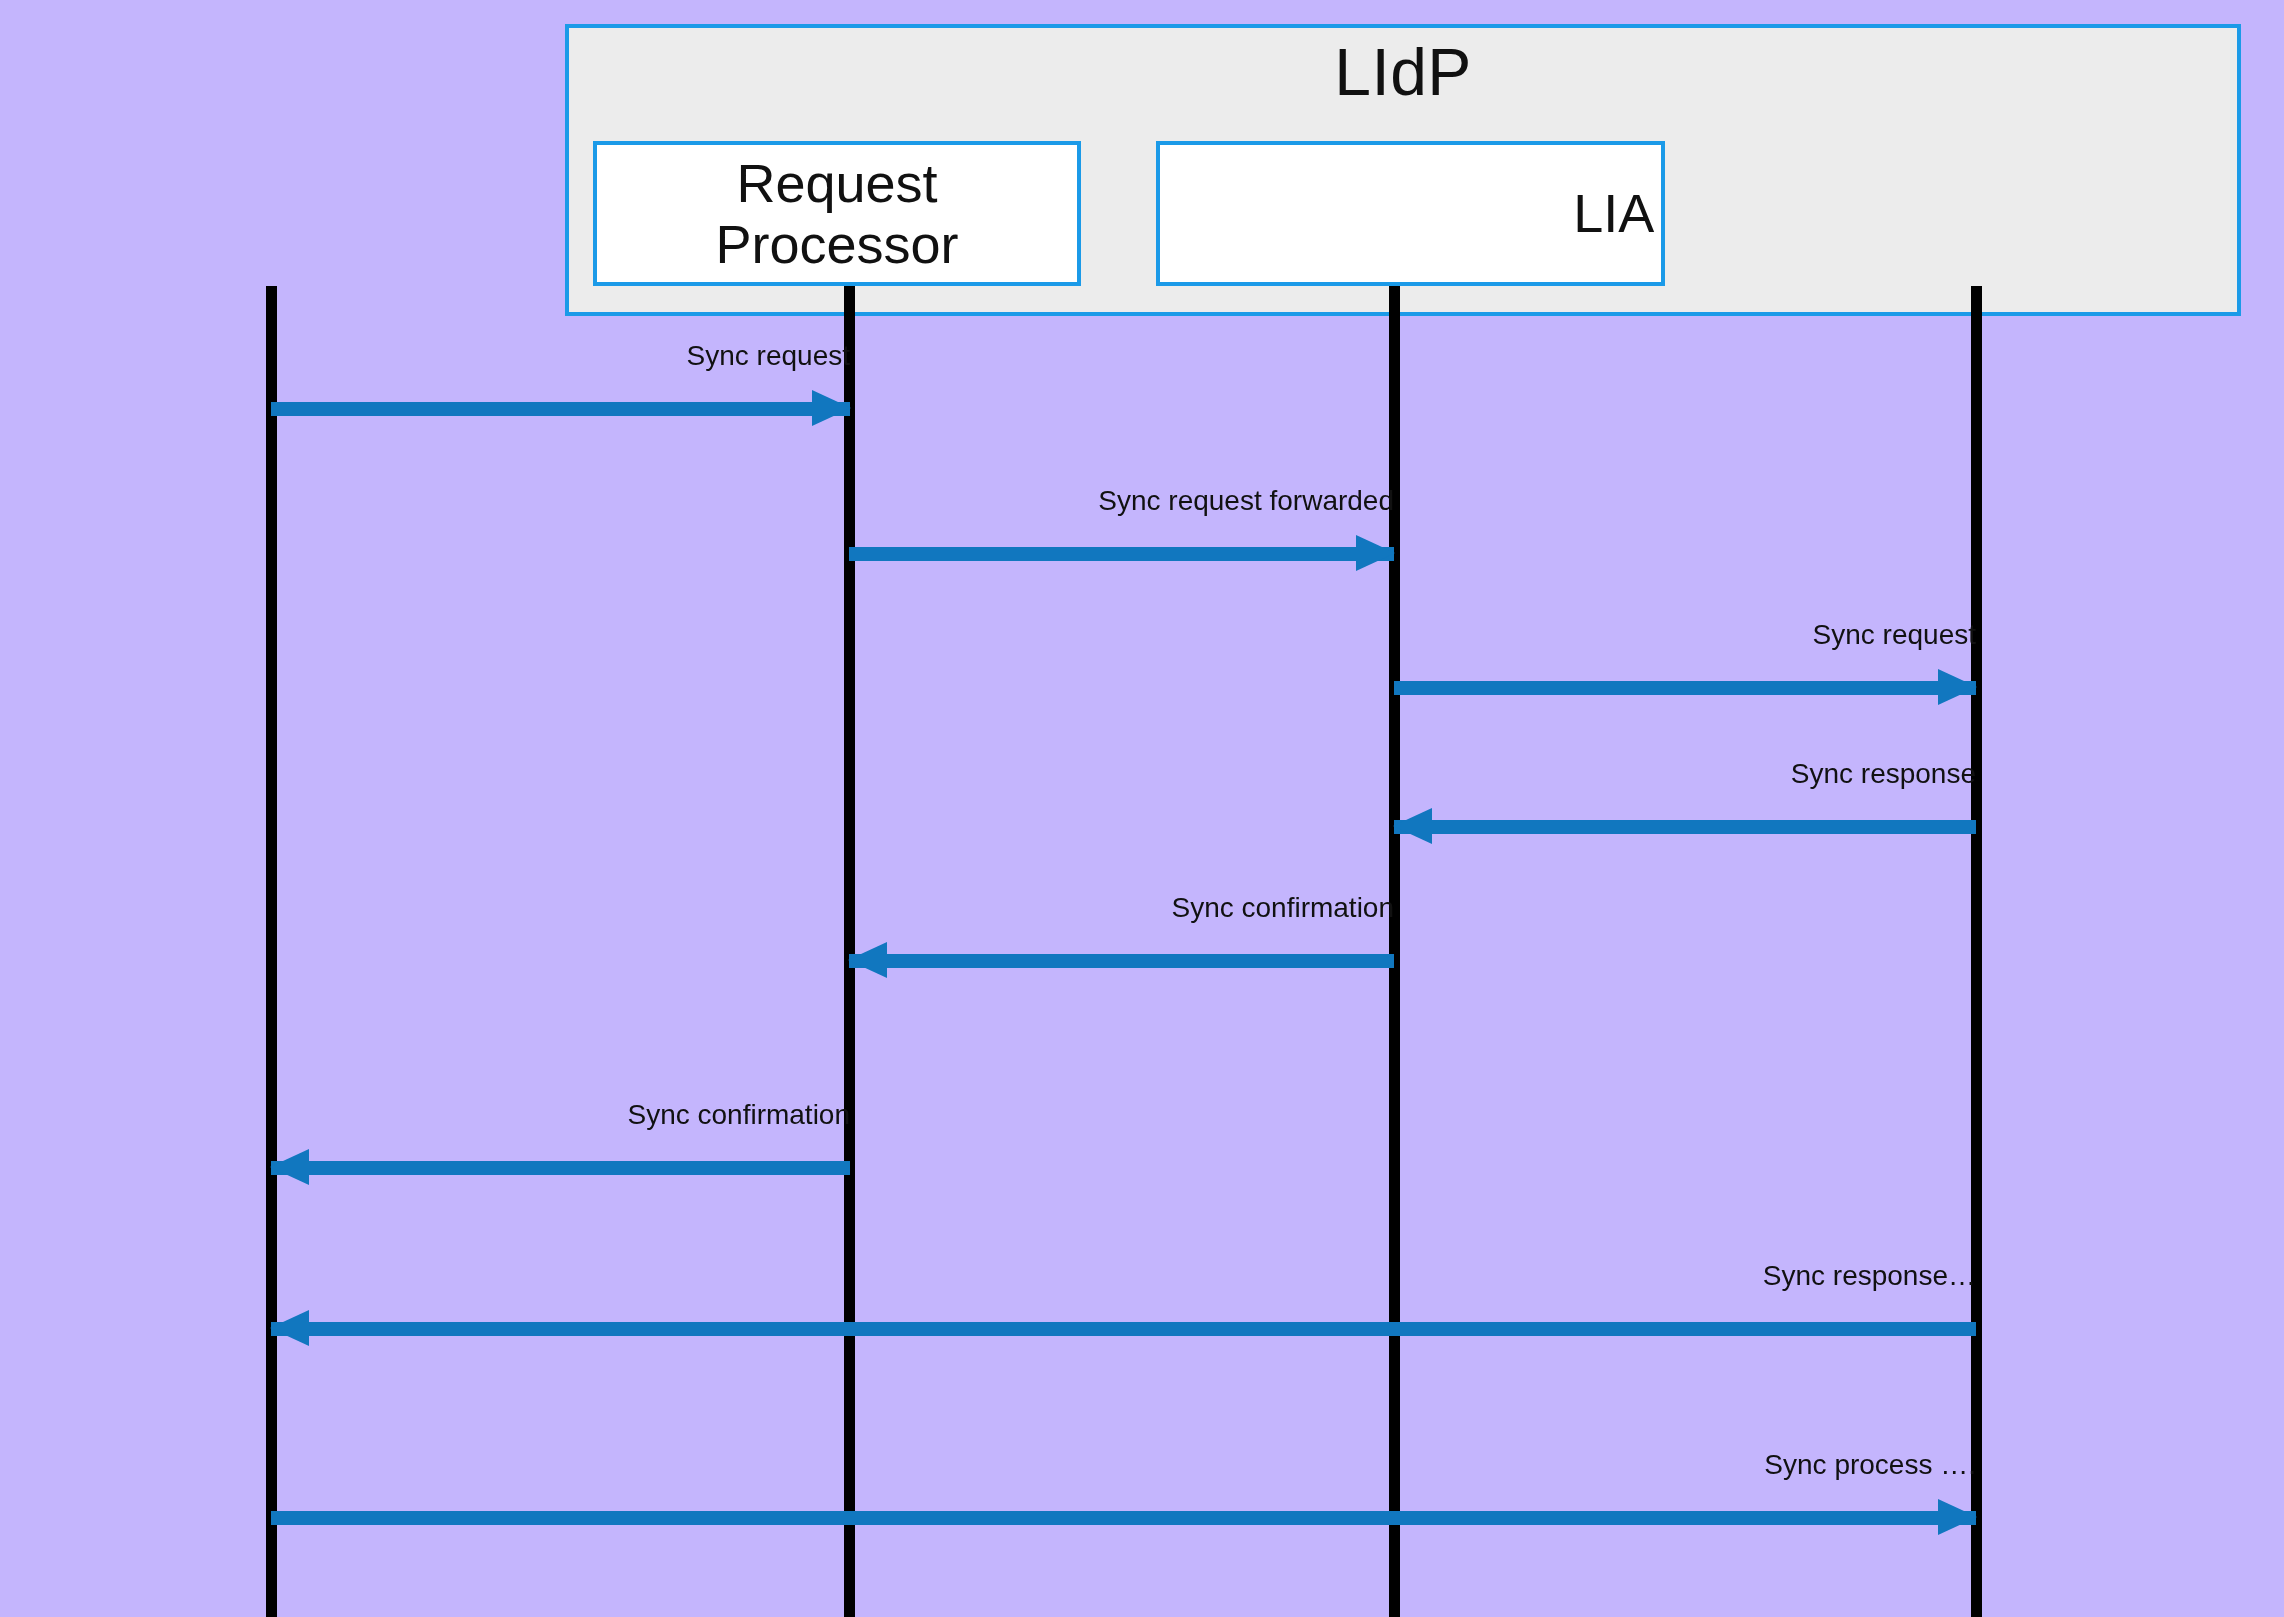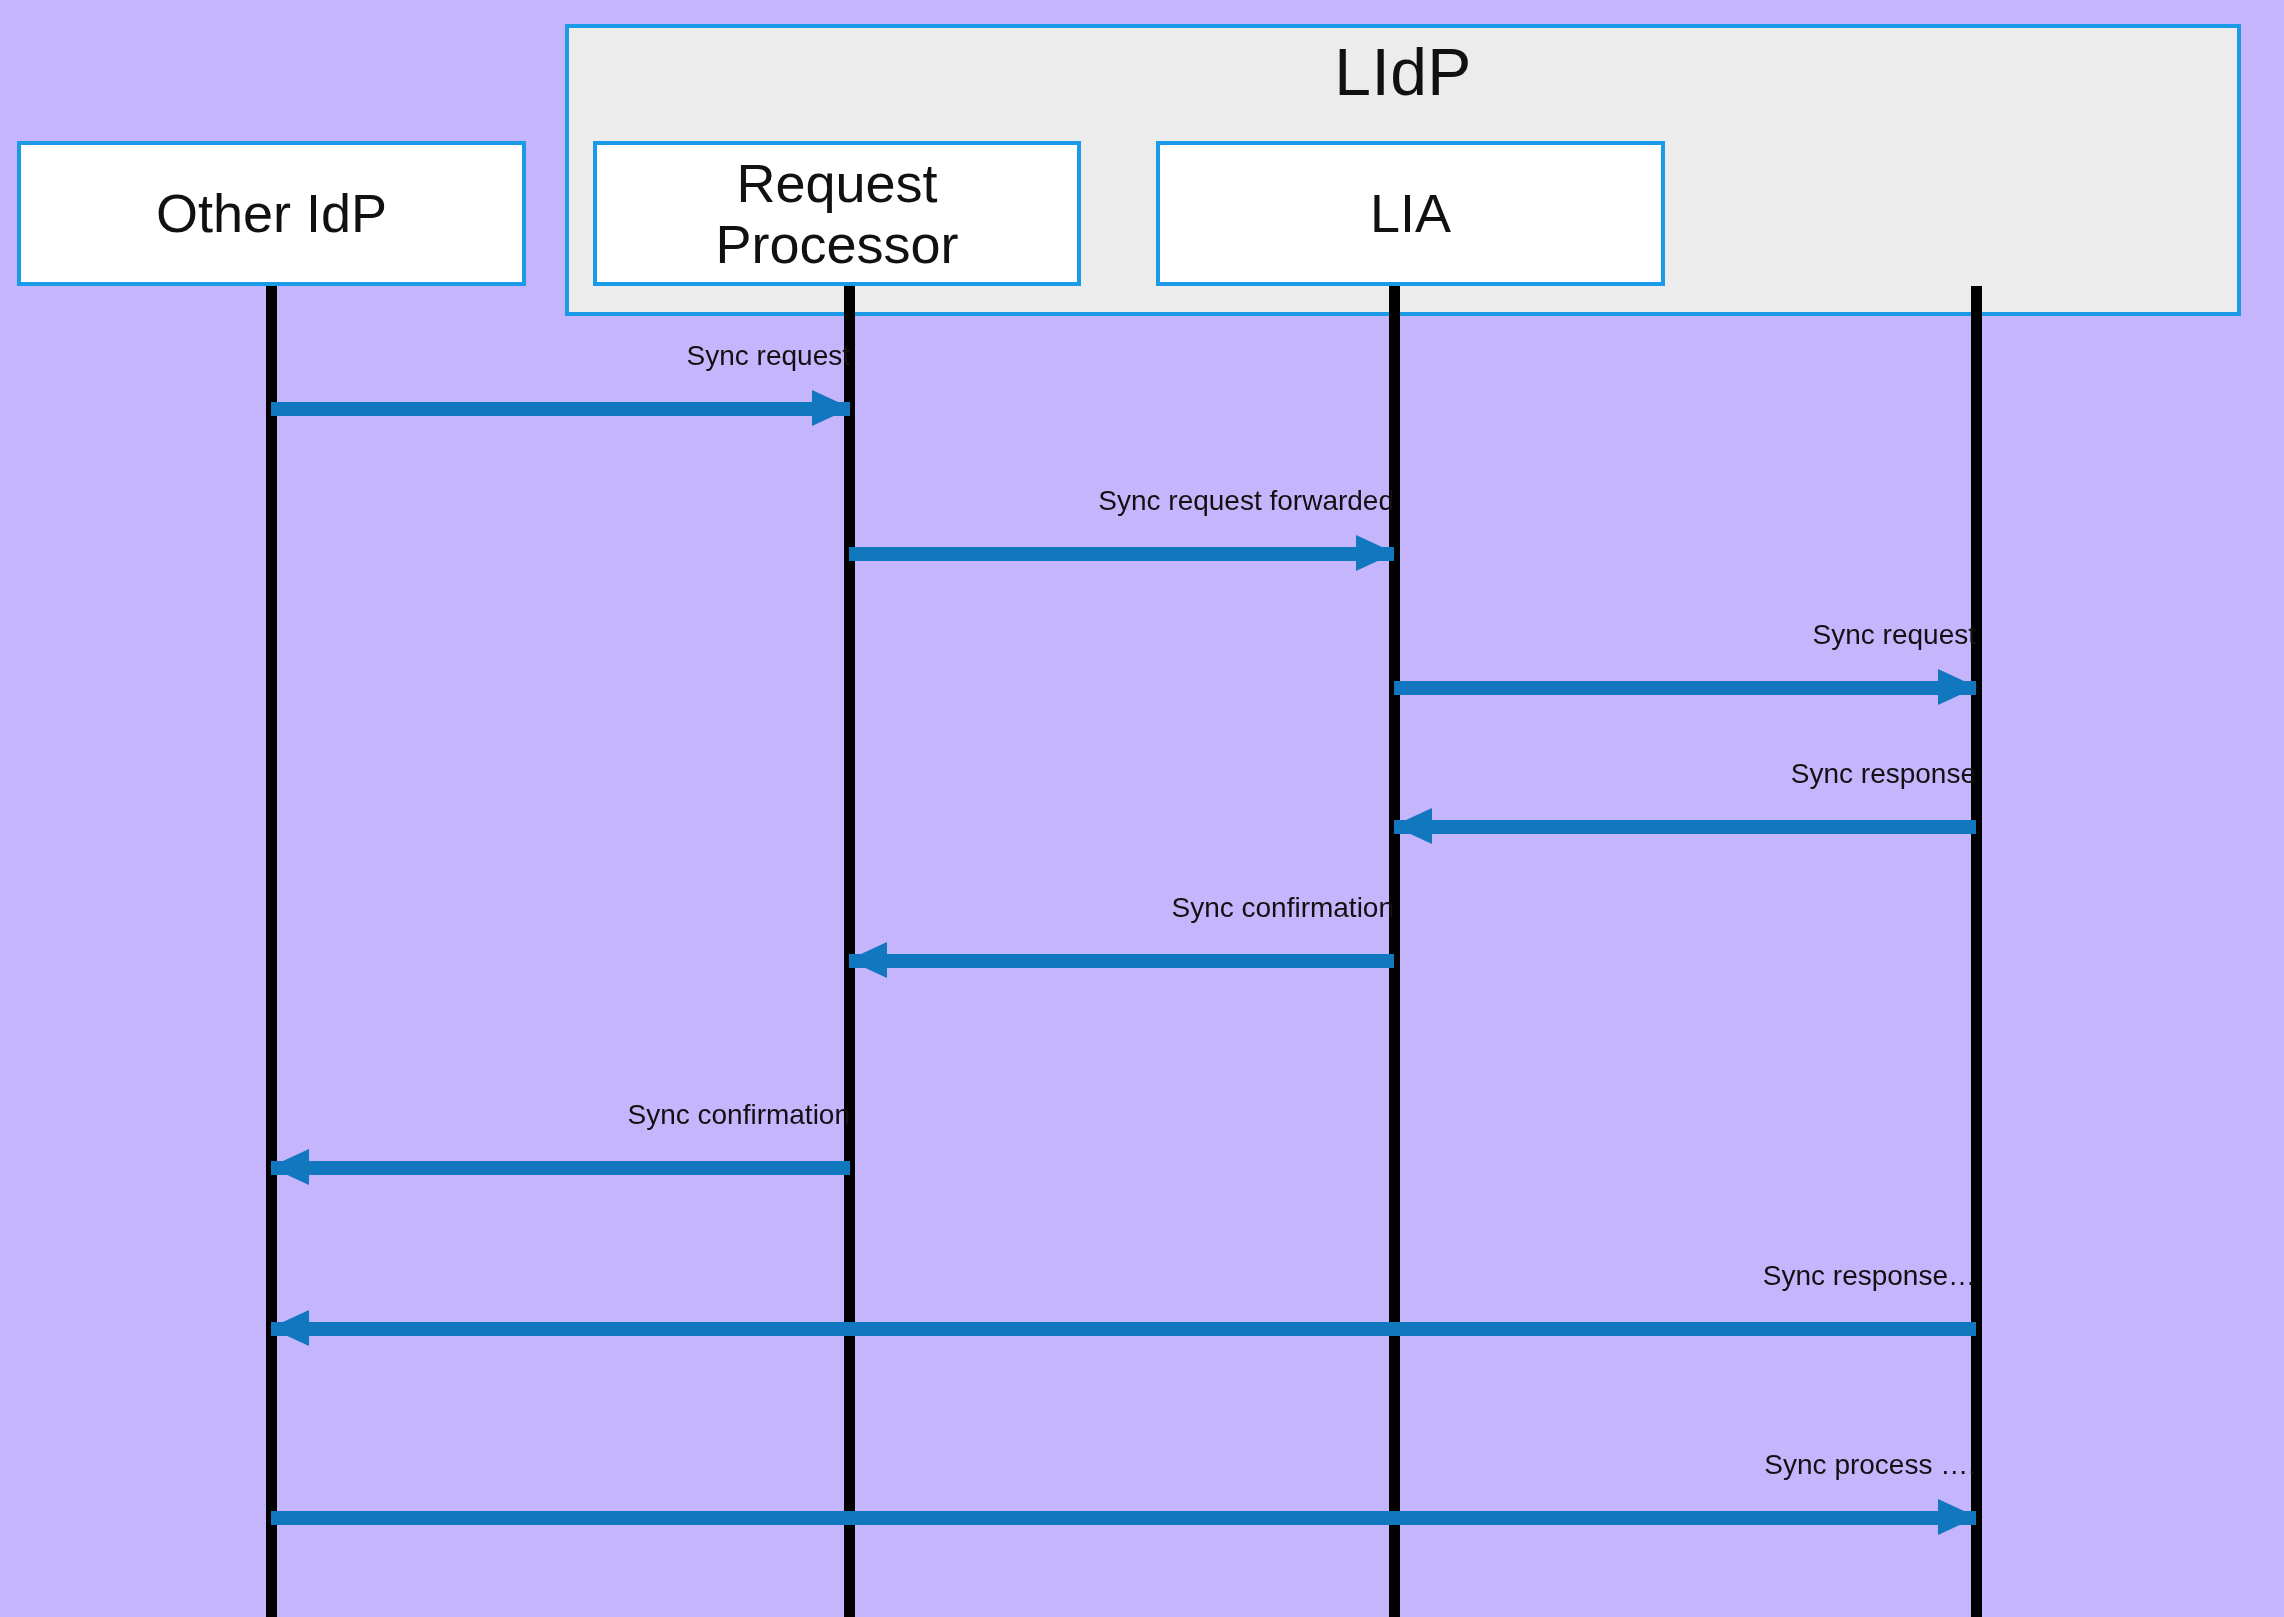--- a/index.html
+++ b/index.html
@@ -56,21 +56,21 @@
     text-align: center;
   }
   .participant .plabel {
     font-size: 54px;
     line-height: 61px;
     color: #111111;
     padding: 0 6.7px;
   }
   .p-idp      { left: 17px;   width: 509px; }
   .p-rp       { left: 593px;  width: 488px; }
-  .p-lia      { left: 1156px; width: 509px; }
+  .p-lia      { left: 1156px; width: 509px; justify-content: flex-end; }
   .p-bc       { left: 1716px; width: 509px; }
 
   
   .lifeline {
     position: absolute;
     top: 286px;
     width: 11px;
     height: 1331px;
     background: #000000;
   }
@@ -120,23 +120,20 @@
   }
 </style>
 </head>
 <body>
 
 <div id="canvas">
 
   <div class="group-box"></div>
   <div class="group-title">LIdP</div>
 
-  <div class="participant p-idp">
-    <span class="plabel">Other IdP</span>
-  </div>
 
   <div class="participant p-rp">
     <span class="plabel">
       <span>Request</span><br>
       <span>Processor</span>
     </span>
   </div>
 
   <div class="participant p-lia">
     <span class="plabel">LIA</span>

